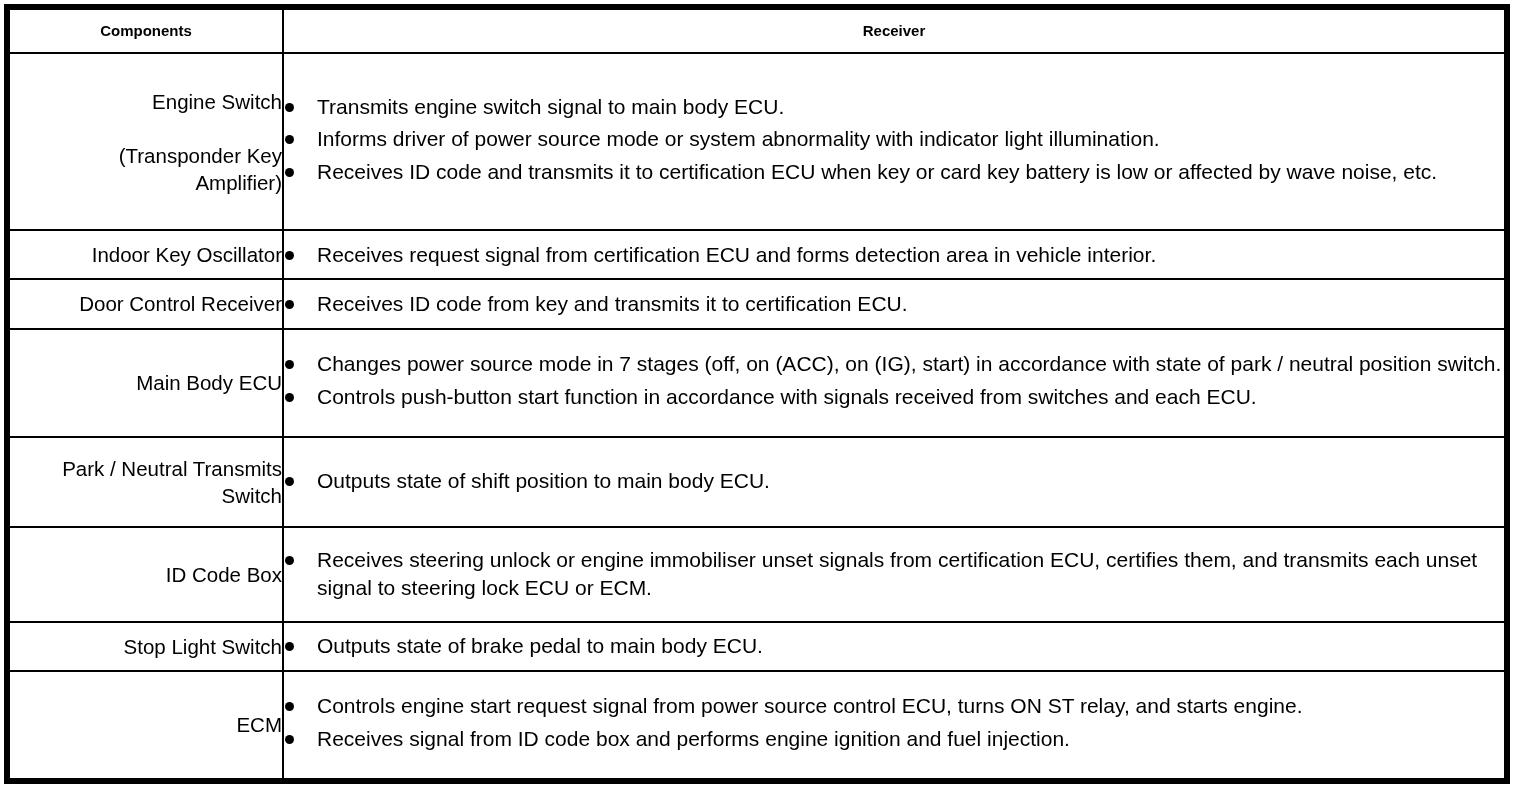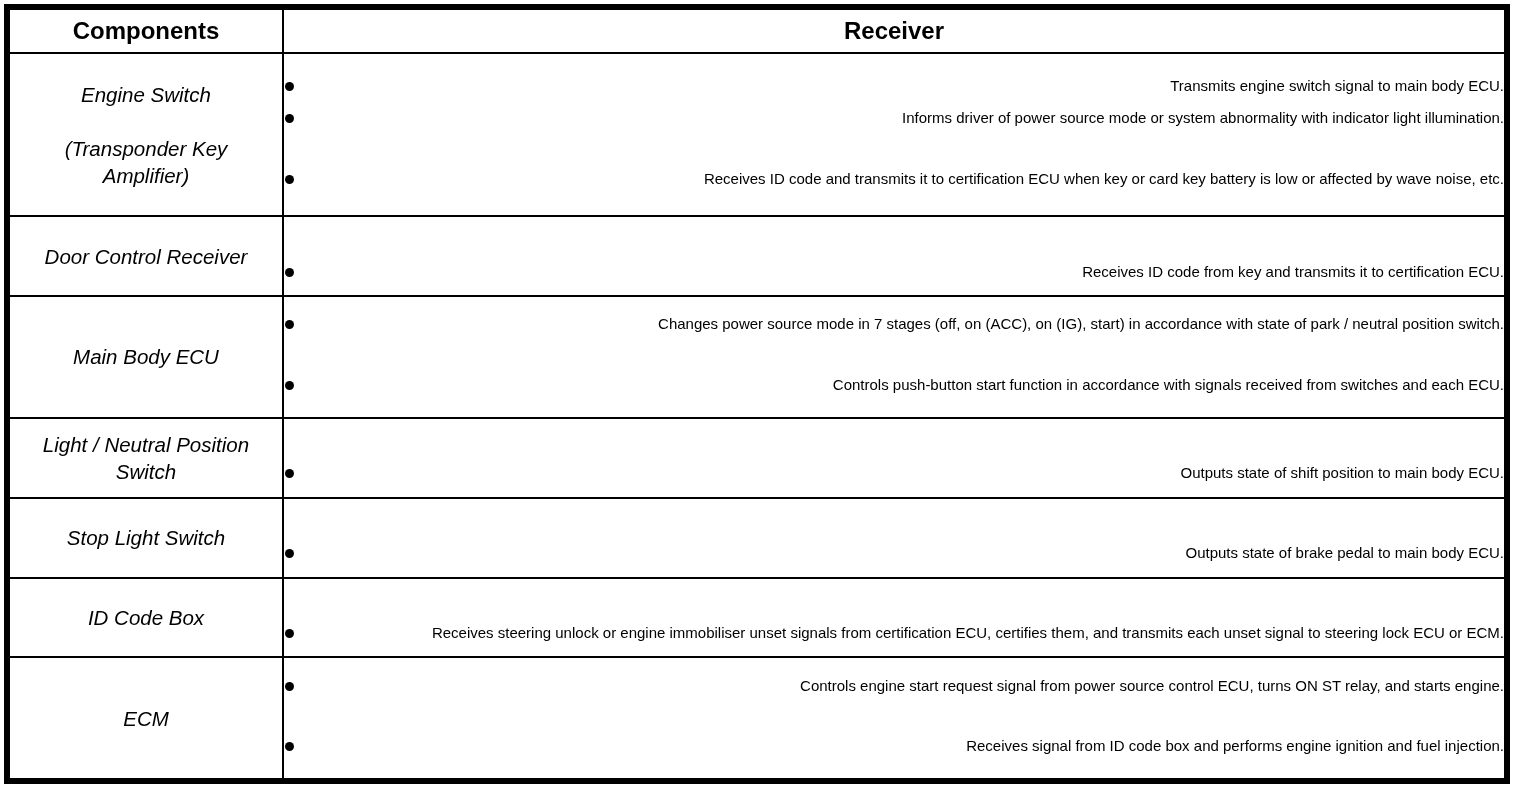--- a/index.html
+++ b/index.html
@@ -38,57 +38,55 @@
   table.spec th,
   table.spec td {
     border: 2px solid #000;
     vertical-align: middle;
     padding: 0;
   }
 
   
   thead th {
     border-bottom: 4px solid #000;
-    font-size: 24px;
+    font-size: 15px;
     font-weight: bold;
     text-align: center;
     height: 42px;
     line-height: 42px;
     padding: 0 4px;
   }
 
   
   td.comp {
     font-size: 20.5px;
     line-height: 27px;
     padding: 6px 8px 6px 9px;
-    text-align: center;
+    text-align: right;
     white-space: pre-line;
-    font-style: italic;
   }
 
   
   td.func {
     padding: 7px 10px 7px 24px;
-    font-size: 15px;
+    font-size: 21px;
     line-height: 28.5px;
-    text-align: right;
   }
 
   ul.bullets {
     list-style: none;
     margin: 0;
     padding: 0;
   }
   ul.bullets > li {
     position: relative;
     padding-left: 33px;
     margin: 0 0 2px 0;
   }
-  ul.bullets > li:last-child { margin-bottom: 0; margin-top: 32px; }
+  ul.bullets > li:last-child { margin-bottom: 0; }
 
   ul.bullets > li .dot {
     position: absolute;
     left: 1px;
     top: 10px;
     width: 9px;
     height: 9px;
     background: #000;
     border-radius: 50%;
   }
@@ -131,20 +129,31 @@
                 <span class="btext">Informs driver of power source mode or system abnormality with indicator light illumination.</span>
               </li>
               <li>
                 <span class="dot"></span>
                 <span class="btext">Receives ID code and transmits it to certification ECU when key or card key battery is low or affected by wave noise, etc.</span>
               </li>
             </ul>
           </td>
         </tr>
         <tr>
+          <td class="comp">Indoor Key Oscillator</td>
+          <td class="func">
+            <ul class="bullets">
+              <li>
+                <span class="dot"></span>
+                <span class="btext">Receives request signal from certification ECU and forms detection area in vehicle interior.</span>
+              </li>
+            </ul>
+          </td>
+        </tr>
+        <tr>
           <td class="comp">Door Control Receiver</td>
           <td class="func">
             <ul class="bullets">
               <li>
                 <span class="dot"></span>
                 <span class="btext">Receives ID code from key and transmits it to certification ECU.</span>
               </li>
             </ul>
           </td>
         </tr>
@@ -157,49 +166,49 @@
                 <span class="btext">Changes power source mode in 7 stages (off, on (ACC), on (IG), start) in accordance with state of park / neutral position switch.</span>
               </li>
               <li>
                 <span class="dot"></span>
                 <span class="btext">Controls push-button start function in accordance with signals received from switches and each ECU.</span>
               </li>
             </ul>
           </td>
         </tr>
         <tr>
-          <td class="comp">Light / Neutral Position
+          <td class="comp">Park / Neutral Transmits
 Switch</td>
           <td class="func">
             <ul class="bullets">
               <li>
                 <span class="dot"></span>
                 <span class="btext">Outputs state of shift position to main body ECU.</span>
               </li>
             </ul>
           </td>
         </tr>
         <tr>
+          <td class="comp">ID Code Box</td>
+          <td class="func">
+            <ul class="bullets">
+              <li>
+                <span class="dot"></span>
+                <span class="btext">Receives steering unlock or engine immobiliser unset signals from certification ECU, certifies them, and transmits each unset signal to steering lock ECU or ECM.</span>
+              </li>
+            </ul>
+          </td>
+        </tr>
+        <tr>
           <td class="comp">Stop Light Switch</td>
           <td class="func">
             <ul class="bullets">
               <li>
                 <span class="dot"></span>
                 <span class="btext">Outputs state of brake pedal to main body ECU.</span>
-              </li>
-            </ul>
-          </td>
-        </tr>
-        <tr>
-          <td class="comp">ID Code Box</td>
-          <td class="func">
-            <ul class="bullets">
-              <li>
-                <span class="dot"></span>
-                <span class="btext">Receives steering unlock or engine immobiliser unset signals from certification ECU, certifies them, and transmits each unset signal to steering lock ECU or ECM.</span>
               </li>
             </ul>
           </td>
         </tr>
         <tr class="tall">
           <td class="comp">ECM</td>
           <td class="func">
             <ul class="bullets">
               <li>
                 <span class="dot"></span>

